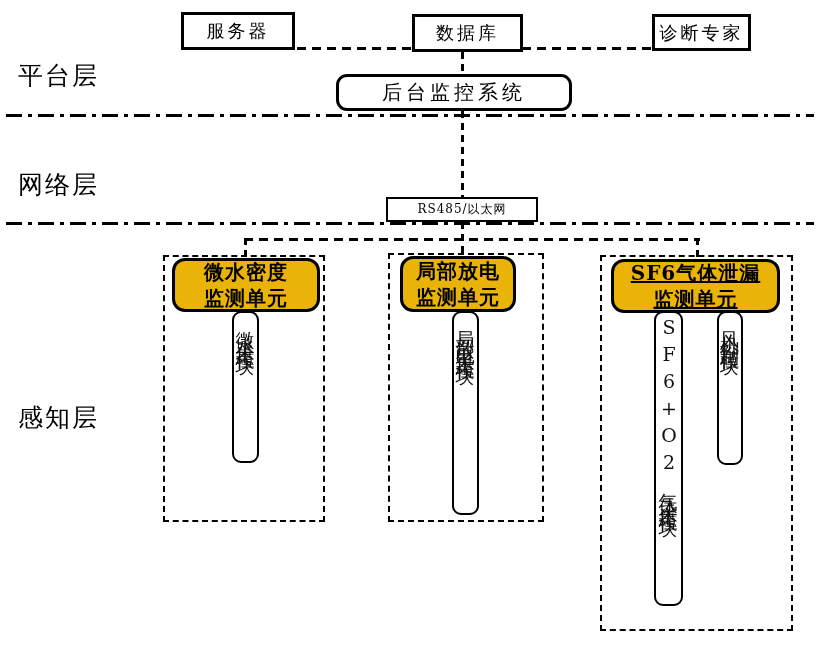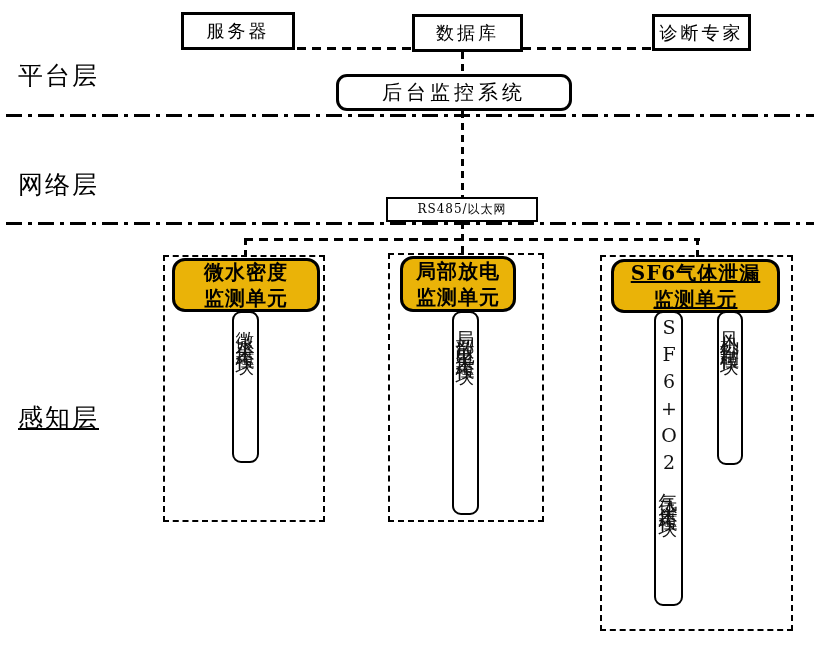--- a/index.html
+++ b/index.html
@@ -6,21 +6,21 @@
   .canvas {
     position:relative; width:820px; height:645px; background:#ffffff;
     font-family:"DejaVu Serif","Liberation Serif",serif; color:#000;
     overflow:hidden;
   }
 
   
   .layer-label { position:absolute; font-size:25px; letter-spacing:2px; font-weight:500;margin-top:32px; }
   #label-platform  { left:18px; top:27px; }
   #label-network   { left:18px; top:136px; }
-  #label-perception{ left:18px; top:369px;text-decoration:underline; }
+  #label-perception{ left:18px; top:369px; }
 
   
   .node {
     position:absolute; background:#fff; border:3px solid #000;
     display:flex; align-items:center; justify-content:center;
     font-size:18px; letter-spacing:3px; box-sizing:border-box; z-index:3;
     white-space:nowrap;
   }
   #server   { left:181px; top:12px; width:114px; height:38px; }
   #database { left:412px; top:14px; width:111px; height:38px; }

